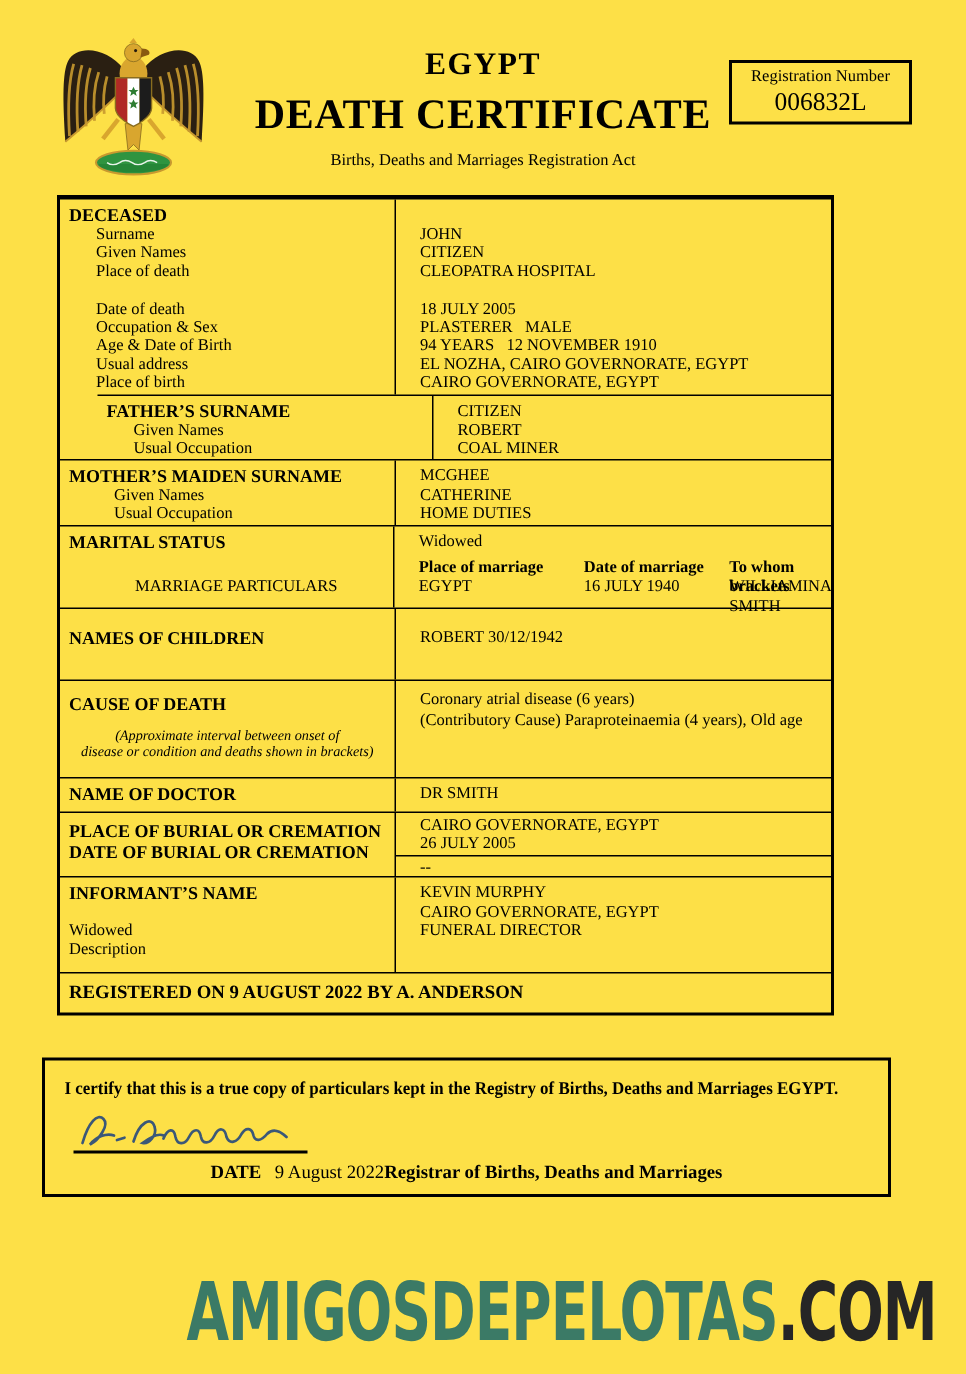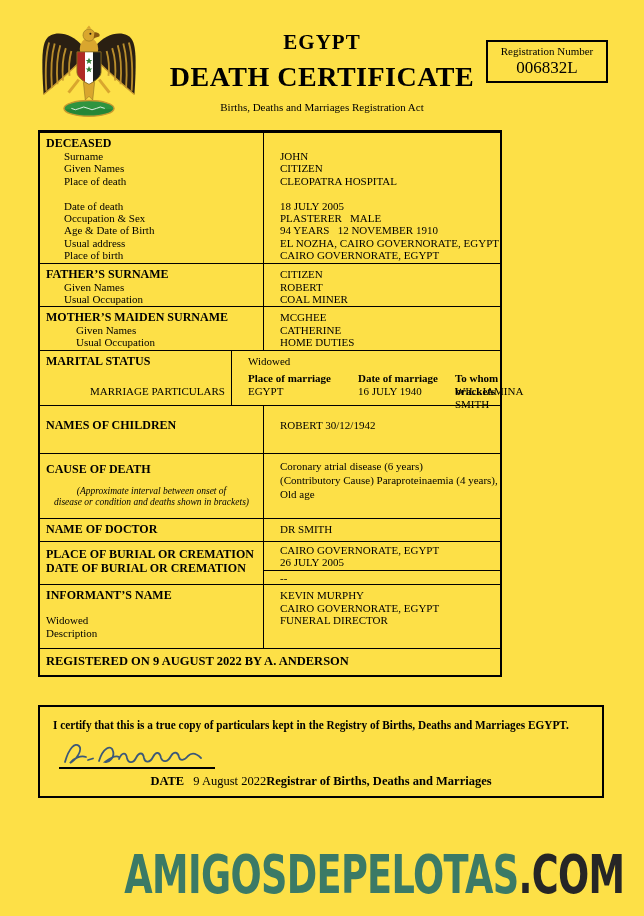--- a/index.html
+++ b/index.html
@@ -15,55 +15,55 @@
   .t-country { font-size:21px; font-weight:bold; line-height:24px; letter-spacing:1px; }
   .t-main { font-size:28px; font-weight:bold; line-height:30px; margin-top:8px; letter-spacing:0.5px; }
   .t-sub { font-size:11px; line-height:13px; margin-top:9px; }
   .regbox {
     position:absolute; right:36px; top:40px; width:122px; border:2px solid #000;
     text-align:center; padding:3px 2px 4px;
   }
   .reg-label { font-size:11px; line-height:13px; }
   .reg-num { font-size:17px; line-height:19px; }
   
-  .cert-table { margin-left:38px; width:464px; border:2px solid #000; border-top:3px solid #000; }
+  .cert-table { margin-left:38px; width:518px; border:2px solid #000; border-top:3px solid #000; }
   .row { display:flex; border-top:1px solid #000; }
   .row:first-child { border-top:none; }
   .lc { width:224px; border-right:1px solid #000; padding:3px 6px; }
   .rc { flex:1; padding:3px 0 3px 16px; }
   .hd { font-weight:bold; font-size:12px; height:14px; line-height:14px; white-space:pre-wrap; }
   .ln { font-size:11px; height:12.4px; line-height:12.4px; white-space:pre-wrap; }
   .ln.first { height:14px; line-height:14px; }
   .hd-space { height:14px; }
   .blank { height:12.4px; }
   .indent1 { padding-left:18px; }
   .indent2 { padding-left:30px; }
   .r-deceased { height:130px; }
-  .r-father { height:43px; }
+  .r-father { height:43px;margin-left:25px; }
   .r-mother { height:44px; }
   .r-marital { height:55px; }
   .r-children { height:48px; }
   .r-cause { height:65px; }
   .r-doctor { height:23px; }
   .r-burial { height:43px; }
   .r-informant { height:64px; }
   .r-registered { height:27px; }
   .mparticulars { font-size:11px; margin-top:17px; padding-left:44px; white-space:nowrap; }
   .mcols { display:flex; margin-top:4px; }
   .mcol-1 { width:110px; } .mcol-2 { width:97px; } .mcol-3 { flex:1; }
   .mcol-label { font-weight:bold; font-size:11px; height:13px; line-height:13px; }
   .mcol-value { font-size:11px; height:13px; line-height:13px; white-space:pre-wrap; }
   .v-center-15 { padding-top:12px; }
   .cause-note { font-size:9.5px; font-style:italic; text-align:center; line-height:10.5px; margin-top:10px; white-space:pre-line; }
   .burial-rc { padding:0; }
   .burial-sub1 { height:28px; padding:2px 0 0 16px; }
   .burial-sub2 { border-top:1px solid #000; padding:1px 0 0 16px; }
   .registered-cell { width:100%; padding:5px 6px 0; font-weight:bold; font-size:12.5px; line-height:15px; }
   
-  .certify-box { margin:28px 0 0 38px; width:566px; height:93px; border:2px solid #000; padding:11px 13px 0; }
+  .certify-box { margin:28px 0 0 28px; width:566px; height:93px; border:2px solid #000; padding:11px 13px 0; }
   .certify-statement { font-size:12px; font-weight:bold; line-height:15px; white-space:nowrap; transform:scaleX(0.94); transform-origin:left center; }
   .sig-wrap { margin:3px 0 0 6px; width:158px; }
   .sig-svg { display:block; width:150px; height:34px; }
   .sig-line { width:156px; border-bottom:2px solid #000; margin-top:-3px; }
   .date-row { display:flex; justify-content:center; margin-top:5px; font-size:12.5px; line-height:15px; }
   .date-label { font-weight:bold; }
   .date-value { margin-left:9px; font-weight:normal; }
   .registrar { font-weight:bold; }
   
   .watermark {

